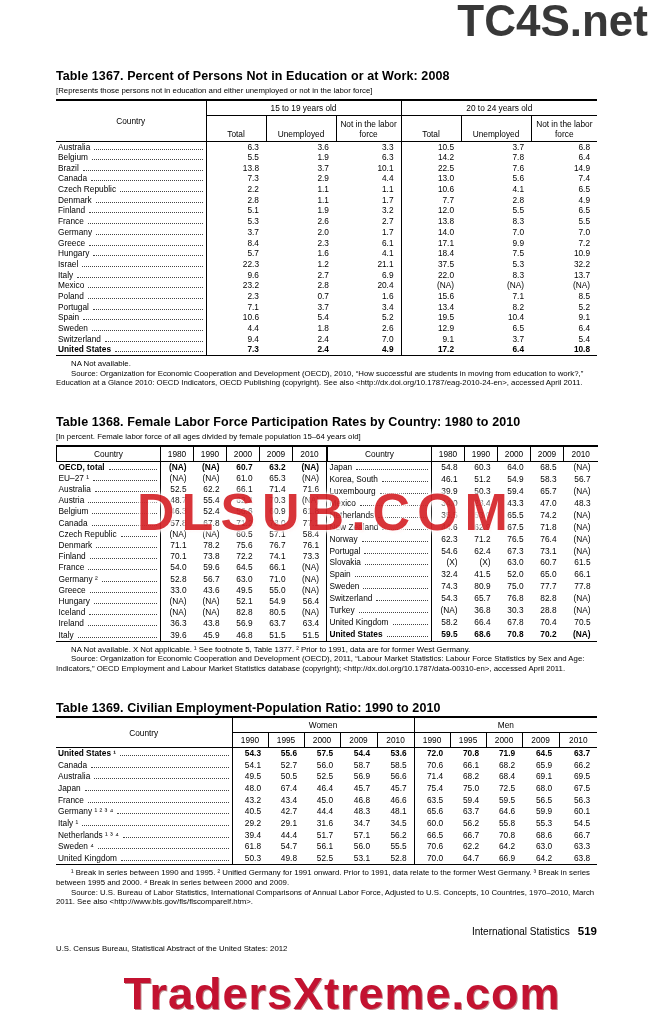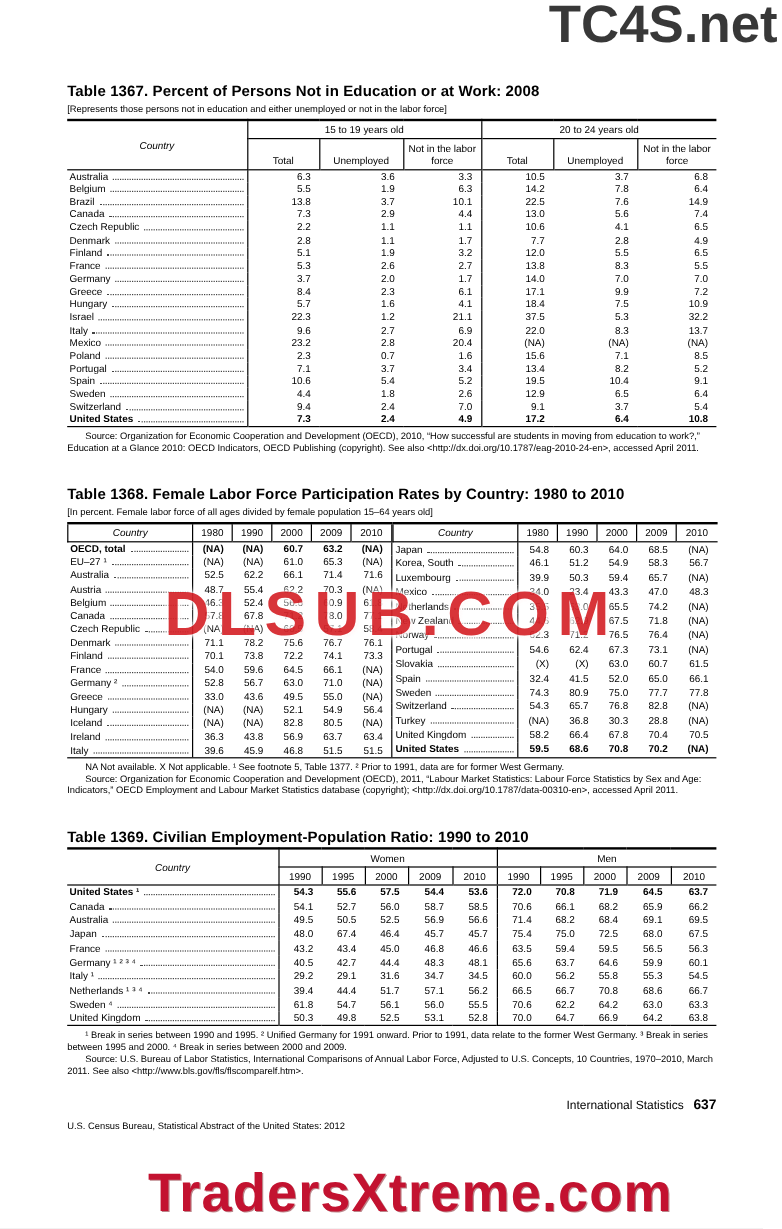--- a/index.html
+++ b/index.html
@@ -14,21 +14,21 @@
   .tbl-title {
     font-family:Liberation Sans, sans-serif; font-weight:700;
     font-size:12.5px; line-height:15px; letter-spacing:.1px;
   }
   .headnote { font-size:7.8px; line-height:10px; margin:2px 0 3px 0; }
 
   table.t { border-collapse:collapse; width:100%; table-layout:fixed;
             font-size:8.3px; border-top:2px solid #000; border-bottom:1px solid #000; }
   th { font-weight:400; font-size:8.3px; }
   .country-h { text-align:center; vertical-align:middle;
-               border-right:1px solid #000; border-bottom:1px solid #000;font-style:italic; }
+               border-right:1px solid #000; border-bottom:1px solid #000; }
   .grp { border-bottom:1px solid #000; border-left:1px solid #000;
          text-align:center; padding:2px 0; height:14px; }
   .sub { border-left:1px solid #000; border-bottom:1px solid #000;
          vertical-align:bottom; padding:1px 3px 2px; height:26px; }
   .yr  { border-left:1px solid #000; border-bottom:1px solid #000;
          text-align:center; vertical-align:middle; padding:2px 0; height:15px; }
 
   td { vertical-align:middle; line-height:9px; }
   td.num { text-align:right; padding-right:7px; white-space:nowrap; }
   td.vl  { border-left:1px solid #000; }
@@ -383,20 +383,21 @@
               <td class="num vl">7.3</td>
               <td class="num">2.4</td>
               <td class="num">4.9</td>
               <td class="num vl">17.2</td>
               <td class="num">6.4</td>
               <td class="num">10.8</td>
             </tr>
           </tbody>
       </table>
       <div class="footnotes">
+        <p>NA Not available.</p>
         <p>Source: Organization for Economic Cooperation and Development (OECD), 2010, “How successful are students in moving from education to work?,” Education at a Glance 2010: OECD Indicators, OECD Publishing (copyright). See also &lt;http://dx.doi.org/10.1787/eag-2010-24-en&gt;, accessed April 2011.</p>
       </div>
     </div>
 
     <div class="sec">
       <div class="tbl-title">Table 1368. Female Labor Force Participation Rates by Country: 1980 to 2010</div>
       <div class="headnote">[In percent. Female labor force of all ages divided by female population 15–64 years old]</div>
       <div class="t1368-wrap">
         <table class="t t1368 half-left">
           <colgroup>
@@ -1070,21 +1071,21 @@
             </tr>
           </tbody>
       </table>
       <div class="footnotes">
         <p>¹ Break in series between 1990 and 1995. ² Unified Germany for 1991 onward. Prior to 1991, data relate to the former West Germany. ³ Break in series between 1995 and 2000. ⁴ Break in series between 2000 and 2009.</p>
         <p>Source: U.S. Bureau of Labor Statistics, International Comparisons of Annual Labor Force, Adjusted to U.S. Concepts, 10 Countries, 1970–2010, March 2011. See also &lt;http://www.bls.gov/fls/flscomparelf.htm&gt;.</p>
       </div>
     </div>
 
     <div class="footer-right-row">
-      <span>International Statistics</span><span class="footer-page">637</span>
+      <span>International Statistics</span><span class="footer-page">519</span>
     </div>
     <div class="footer-left-row">U.S. Census Bureau, Statistical Abstract of the United States: 2012</div>
   </div>
 
   <div class="wm wm-top">TC4S.net</div>
   <div class="wm wm-mid">DLSUB.COM</div>
   <div class="wm wm-bot">TradersXtreme.com</div>
 </div>
 
 </body></html>

